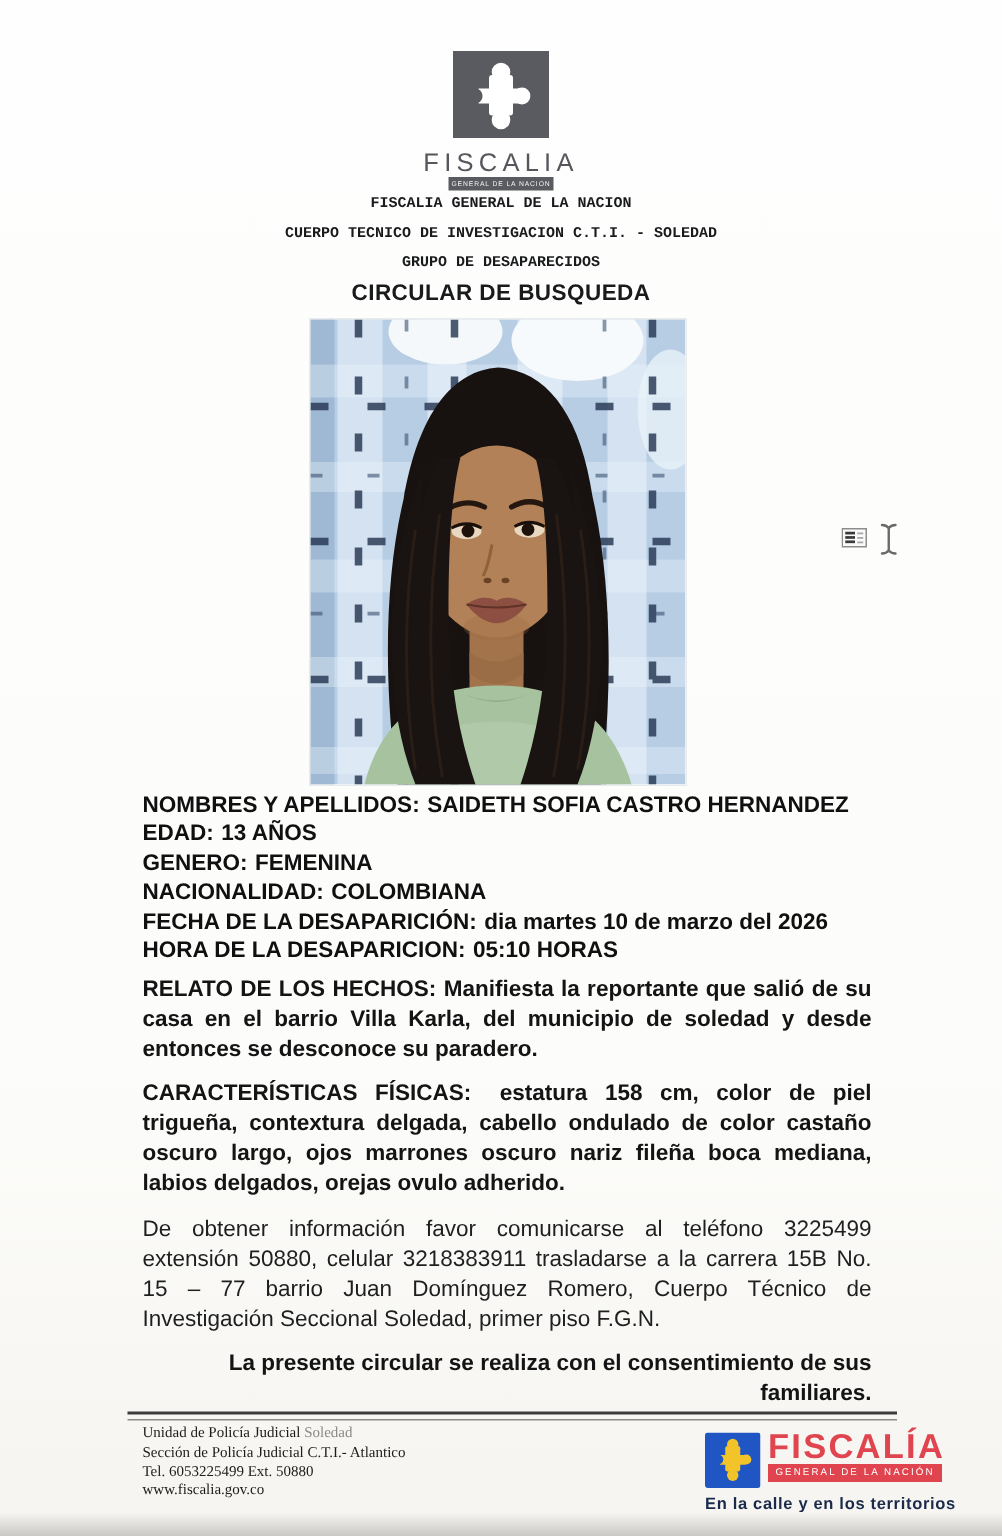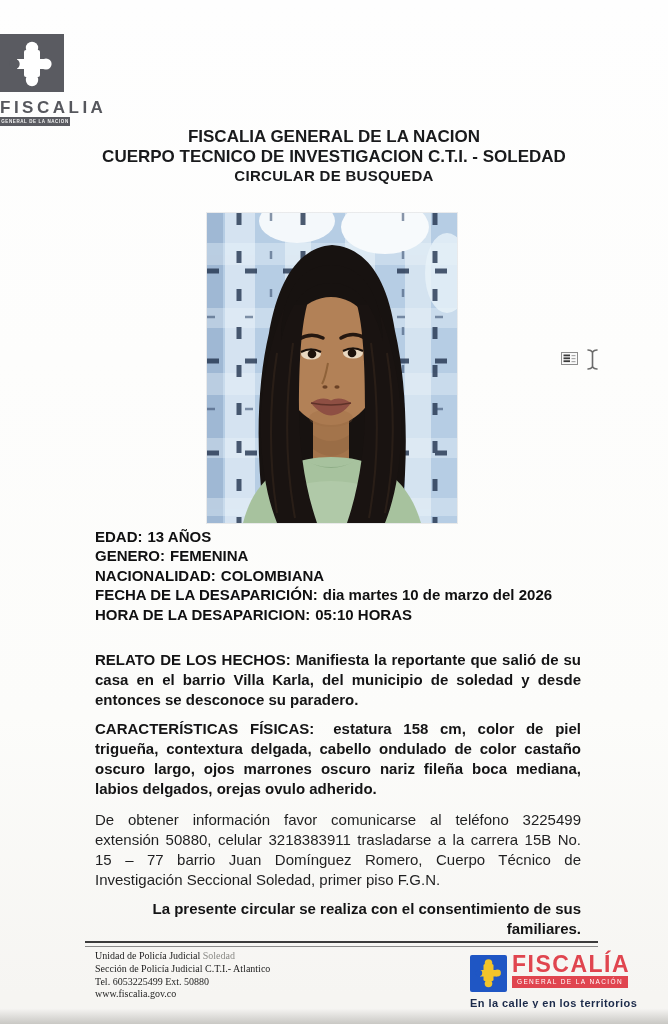--- a/index.html
+++ b/index.html
@@ -5,27 +5,27 @@
   html,body{margin:0;padding:0;}
   body{
     width:668px;height:1024px;position:relative;overflow:hidden;
     background:#fdfdfc;
     font-family:"Liberation Sans", sans-serif;
     -webkit-font-smoothing:antialiased;
   }
   .page{position:absolute;inset:0;background:linear-gradient(180deg,#fefefe 0%,#fcfcfa 70%,#f6f5f2 97%);}
 
   
-  .top-logo{position:absolute;left:0;right:0;top:34px;display:flex;flex-direction:column;font-weight:bold;}
+  .top-logo{position:absolute;left:0;right:0;top:34px;display:flex;flex-direction:column;align-items:center;}
   .logo-word{color:#56575d;font-size:17px;letter-spacing:3.5px;margin-top:3px;line-height:17px;}
   .logo-bar{margin-top:1px;width:70px;height:9px;background:#5a5b61;color:#f2f2f2;font-size:4.5px;line-height:9px;text-align:center;letter-spacing:0.6px;overflow:hidden;}
 
   
   .header-block{position:absolute;top:127px;left:0;right:0;text-align:center;color:#191a1c;}
-  .h-serif{font-family:Liberation Sans, sans-serif;font-weight:bold;font-size:17px;line-height:19.5px;}
+  .h-serif{font-family:Liberation Mono, monospace;font-weight:bold;font-size:10px;line-height:19.5px;}
   .h-sans{font-family:"Liberation Sans", sans-serif;font-weight:bold;font-size:15px;line-height:19.5px;letter-spacing:0.3px;}
 
   
   .photo{position:absolute;left:207px;top:213px;width:250px;height:310px;box-shadow:0 0 0 1px rgba(120,130,140,0.15);}
 
   
   .artifacts{position:absolute;left:561px;top:348px;width:40px;height:24px;}
 
   
   .details{position:absolute;left:95px;top:527px;width:486px;color:#101011;font-weight:bold;font-size:15px;line-height:19.4px;}
@@ -76,20 +76,21 @@
         <circle cx="14.5" cy="30" r="5.2" fill="#5a5b61"></circle>
       </svg>
     </span>
     <div class="logo-word">FISCALIA</div>
     <div class="logo-bar">GENERAL DE LA NACION</div>
   </div>
 
   <div class="header-block">
     <div class="h-serif">FISCALIA GENERAL DE LA NACION</div>
     <div class="h-serif">CUERPO TECNICO DE INVESTIGACION C.T.I. - SOLEDAD</div>
+    <div class="h-serif">GRUPO DE DESAPARECIDOS</div>
     <div class="h-sans">CIRCULAR DE BUSQUEDA</div>
   </div>
 
   <div class="photo">
     <svg width="250" height="310" viewBox="0 0 250 310">
 
       <rect width="250" height="310" fill="#b6cde4"></rect>
       <rect x="0" y="0" width="16" height="310" fill="#9fb8d4"></rect>
       <g fill="#eef5fb" opacity="0.55">
         <rect x="18" y="0" width="30" height="310"></rect>
@@ -177,20 +178,21 @@
       </g>
       <g stroke="#6a6a6a" stroke-width="1.6" fill="none" stroke-linecap="round">
         <path d="M 27,2 C 29,2 30.5,2.8 31.5,4 C 32.5,2.8 34,2 36,2"></path>
         <path d="M 31.5,4 V 19"></path>
         <path d="M 27,21 C 29,21 30.5,20.2 31.5,19 C 32.5,20.2 34,21 36,21"></path>
       </g>
     </svg>
   </div>
 
   <section class="details">
+    <div class="detail-row"><span class="dl">NOMBRES Y APELLIDOS:</span><span class="dv">SAIDETH SOFIA CASTRO HERNANDEZ</span></div>
     <div class="detail-row"><span class="dl">EDAD:</span><span class="dv">13 AÑOS</span></div>
     <div class="detail-row"><span class="dl">GENERO:</span><span class="dv">FEMENINA</span></div>
     <div class="detail-row"><span class="dl">NACIONALIDAD:</span><span class="dv">COLOMBIANA</span></div>
     <div class="detail-row"><span class="dl">FECHA DE LA DESAPARICIÓN:</span><span class="dv">dia martes 10 de marzo del 2026</span></div>
     <div class="detail-row"><span class="dl">HORA DE LA DESAPARICION:</span><span class="dv">05:10 HORAS</span></div>
   </section>
 
   <p class="para" id="relato"><span class="plabel">RELATO DE LOS HECHOS:</span><span>Manifiesta la reportante que salió de su casa en el barrio Villa Karla, del municipio de soledad y desde entonces se desconoce su paradero.</span></p>
 
   <p class="para" id="caracteristicas"><span class="plabel">CARACTERÍSTICAS FÍSICAS:</span><span>estatura 158 cm, color de piel trigueña, contextura delgada, cabello ondulado de color castaño oscuro largo, ojos marrones oscuro nariz fileña boca mediana, labios delgados, orejas ovulo adherido.</span></p>

